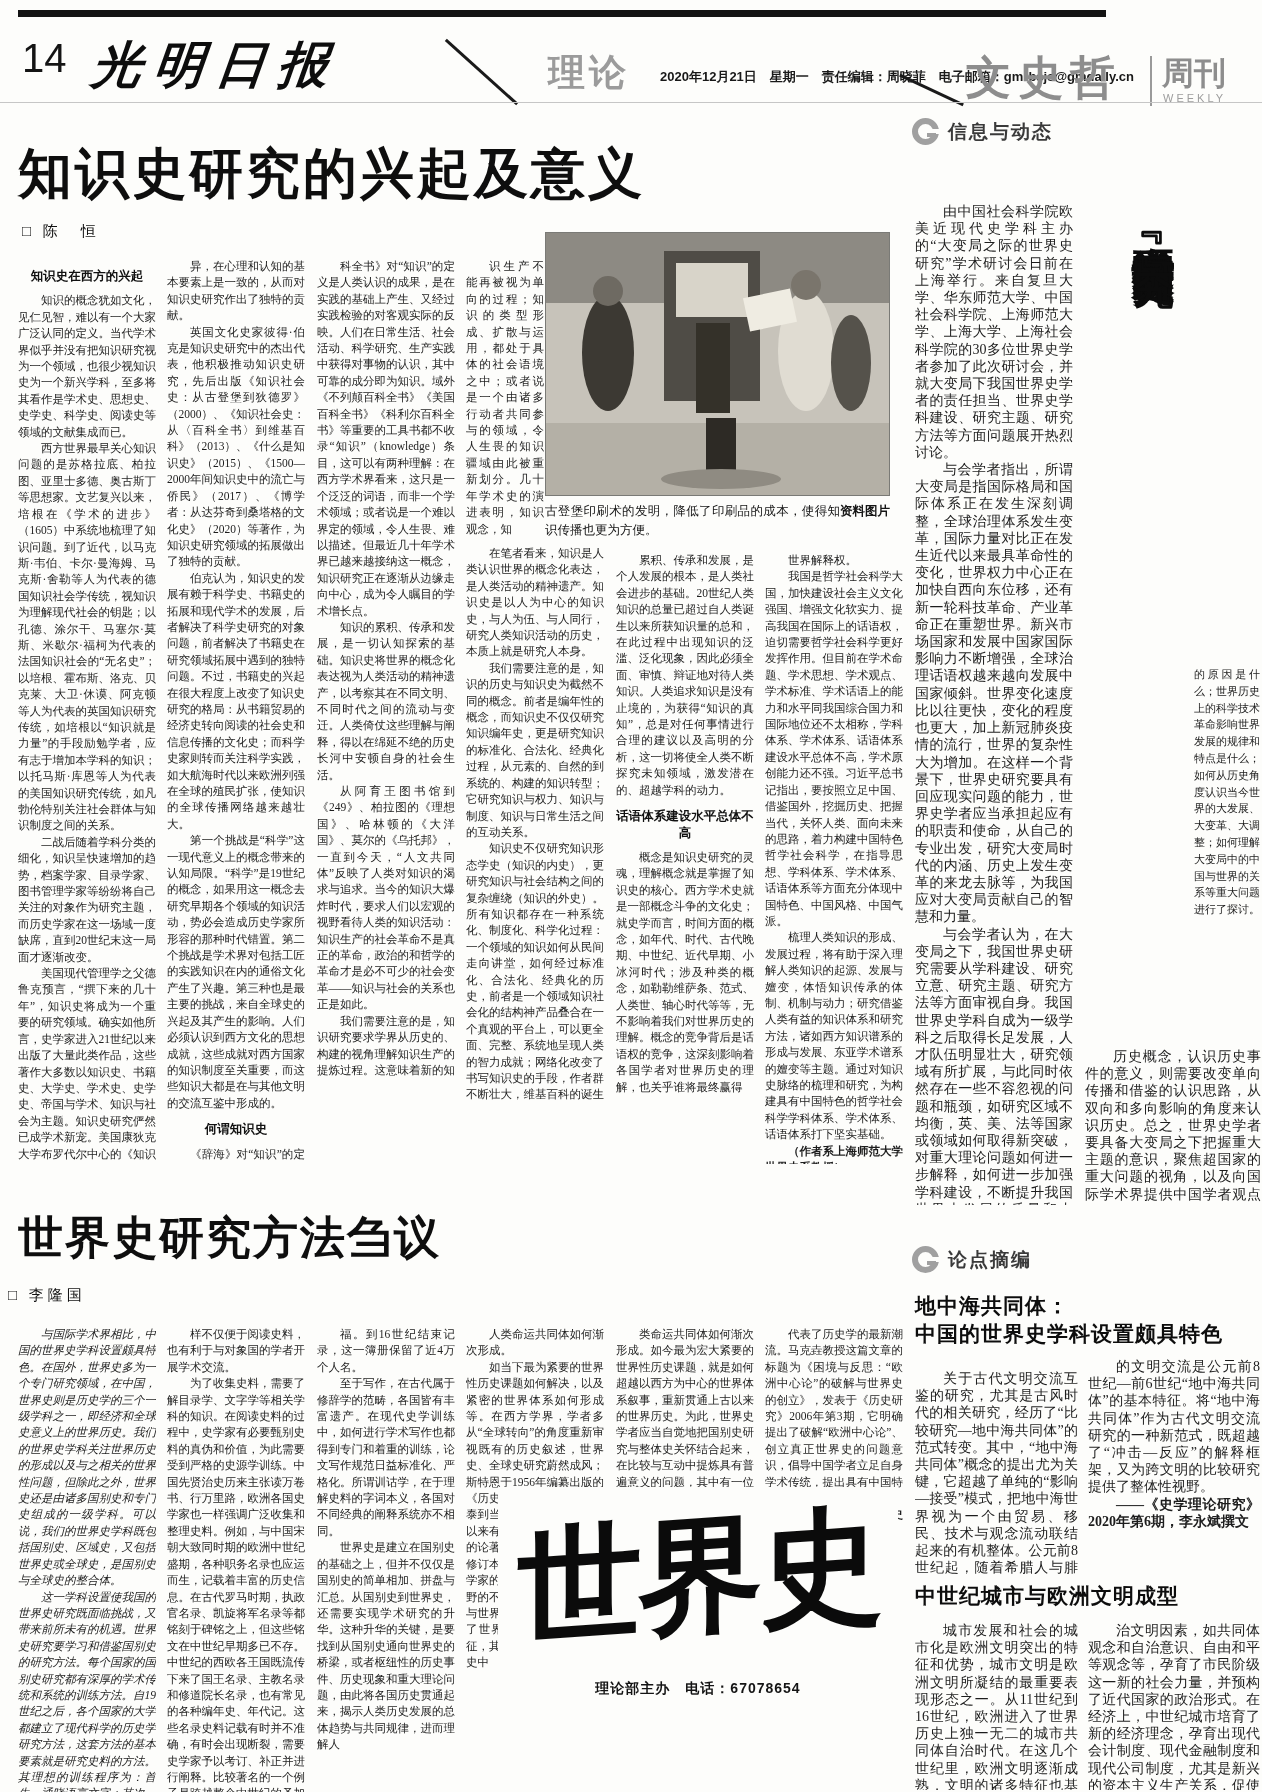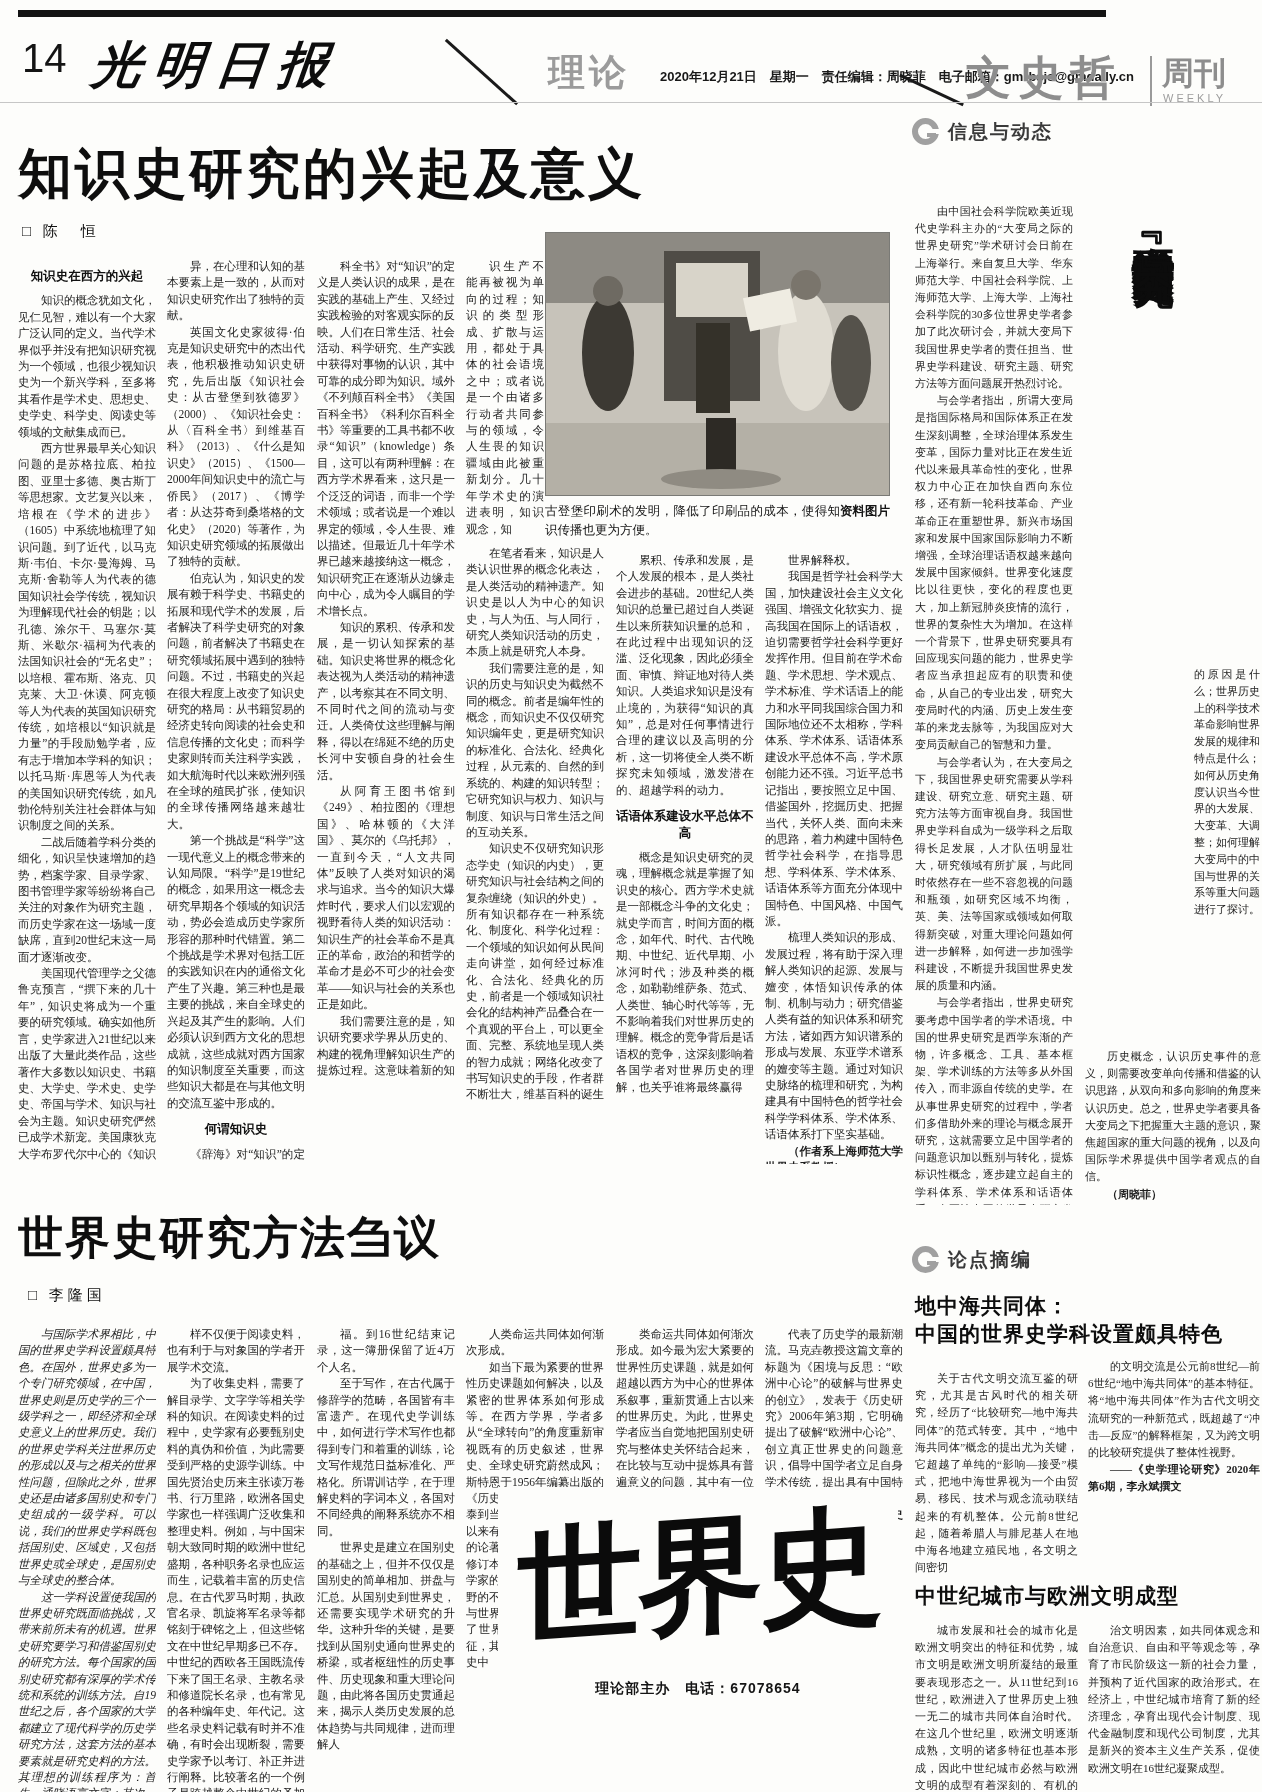--- a/index.html
+++ b/index.html
@@ -32,21 +32,21 @@
   .narrowwrap{width:78px;overflow:hidden;}
   
   .gicon{display:inline-block;width:27px;height:27px;border:6px solid #a0a0a0;border-radius:50%;
          box-sizing:border-box;position:relative;vertical-align:-7px;margin-right:9px;}
   .gcut{position:absolute;right:-7px;top:5px;width:9px;height:5px;background:#fdfdfb;}
   .gbar{position:absolute;right:-3px;top:9px;width:9px;height:4px;background:#a0a0a0;}
   .gtitle{font-family:"Liberation Sans",sans-serif;font-weight:bold;font-size:19px;color:#3a3a3a;
           letter-spacing:2px;}
   .vert-head{writing-mode:vertical-rl;font-weight:bold;font-size:43px;letter-spacing:1px;
              color:#0c0c0c;line-height:1.1;}
-  .scol{font-size:11px;line-height:17.2px;text-align:justify;overflow:hidden;color:#1d1d1d;}
+  .scol{font-size:14px;line-height:17.2px;text-align:justify;overflow:hidden;color:#1d1d1d;}
   .scol p{margin:0;text-indent:2em;}
   .scol .attr,.scol .cite{font-weight:bold;}
   .stripcol{font-size:11px;line-height:16.8px;text-align:justify;overflow:hidden;color:#1d1d1d;}
   .stripcol p{margin:0;text-indent:0;}
   .digest-title{font-weight:bold;font-size:21px;line-height:28px;color:#0d0d0d;letter-spacing:1px;}
   
   .artimg{border:1px solid #7a7a76;box-sizing:border-box;background:#c9c5bc;}
   .caption{font-size:12.5px;line-height:19px;text-align:justify;color:#151515;}
   .caption .credit{float:right;font-weight:bold;font-family:"Liberation Sans",sans-serif;}
   
@@ -181,21 +181,21 @@
     <div>中世纪城市与欧洲文明成型</div>
   </div>
   <div class="abs scol" style="left:915px;top:1622px;width:163px;height:168px;">
       <p>城市发展和社会的城市化是欧洲文明突出的特征和优势，城市文明是欧洲文明所凝结的最重要表现形态之一。从11世纪到16世纪，欧洲进入了世界历史上独一无二的城市共同体自治时代。在这几个世纪里，欧洲文明逐渐成熟，文明的诸多特征也基本形成，因此中世纪城市必然与欧洲文明的成型有着深刻的、有机的密切联系。中世纪城市培育和发展了新的政</p>
     </div>
   <div class="abs scol" style="left:1088px;top:1622px;width:172px;height:168px;">
       <p>治文明因素，如共同体观念和自治意识、自由和平等观念等，孕育了市民阶级这一新的社会力量，并预构了近代国家的政治形式。在经济上，中世纪城市培育了新的经济理念，孕育出现代会计制度、现代金融制度和现代公司制度，尤其是新兴的资本主义生产关系，促使欧洲文明在16世纪凝聚成型。</p>
     </div>
 
   <div class="abs headline-2" style="left:18px;top:1208px;">世界史研究方法刍议</div>
-  <div class="abs byline" style="left:28px;top:1286px;">□ 李隆国</div>
+  <div class="abs byline" style="left:8px;top:1286px;">□ 李隆国</div>
 
   <div class="abs mcol" style="left:18px;top:1326px;width:138px;height:466px;font-style:italic;">
       <p>与国际学术界相比，中国的世界史学科设置颇具特色。在国外，世界史多为一个专门研究领域，在中国，世界史则是历史学的三个一级学科之一，即经济和全球史意义上的世界历史。我们的世界史学科关注世界历史的形成以及与之相关的世界性问题，但除此之外，世界史还是由诸多国别史和专门史组成的一级学科。可以说，我们的世界史学科既包括国别史、区域史，又包括世界史或全球史，是国别史与全球史的整合体。</p>
       <p>这一学科设置使我国的世界史研究既面临挑战，又带来前所未有的机遇。世界史研究要学习和借鉴国别史的研究方法。每个国家的国别史研究都有深厚的学术传统和系统的训练方法。自19世纪之后，各个国家的大学都建立了现代科学的历史学研究方法，这套方法的基本要素就是研究史料的方法。其理想的训练程序为：首先，通晓语言文字；其次，借鉴目录学、史料学等辅助学科，收集整理史料；最后，在广泛研读史料并加以甄别的基础上撰写文章。</p>
     </div>
   <div class="abs mcol" style="left:167px;top:1326px;width:138px;height:466px;">
       <p>样不仅便于阅读史料，也有利于与对象国的学者开展学术交流。</p>
       <p>为了收集史料，需要了解目录学、文字学等相关学科的知识。在阅读史料的过程中，史学家有必要甄别史料的真伪和价值，为此需要受到严格的史源学训练。中国先贤治史历来主张读万卷书、行万里路，欧洲各国史学家也一样强调广泛收集和整理史料。例如，与中国宋朝大致同时期的欧洲中世纪盛期，各种职务名录也应运而生，记载着丰富的历史信息。在古代罗马时期，执政官名录、凯旋将军名录等都铭刻于碑铭之上，但这些铭文在中世纪早期多已不存。中世纪的西欧各王国既流传下来了国王名录、主教名录和修道院长名录，也有常见的各种编年史、年代记。这些名录史料记载有时并不准确，有时会出现断裂，需要史学家予以考订、补正并进行阐释。比较著名的一个例子是跨越整个中世纪的圣加仑修道院名录，为之祈祷祝</p>
     </div>
   <div class="abs mcol" style="left:317px;top:1326px;width:138px;height:466px;">

